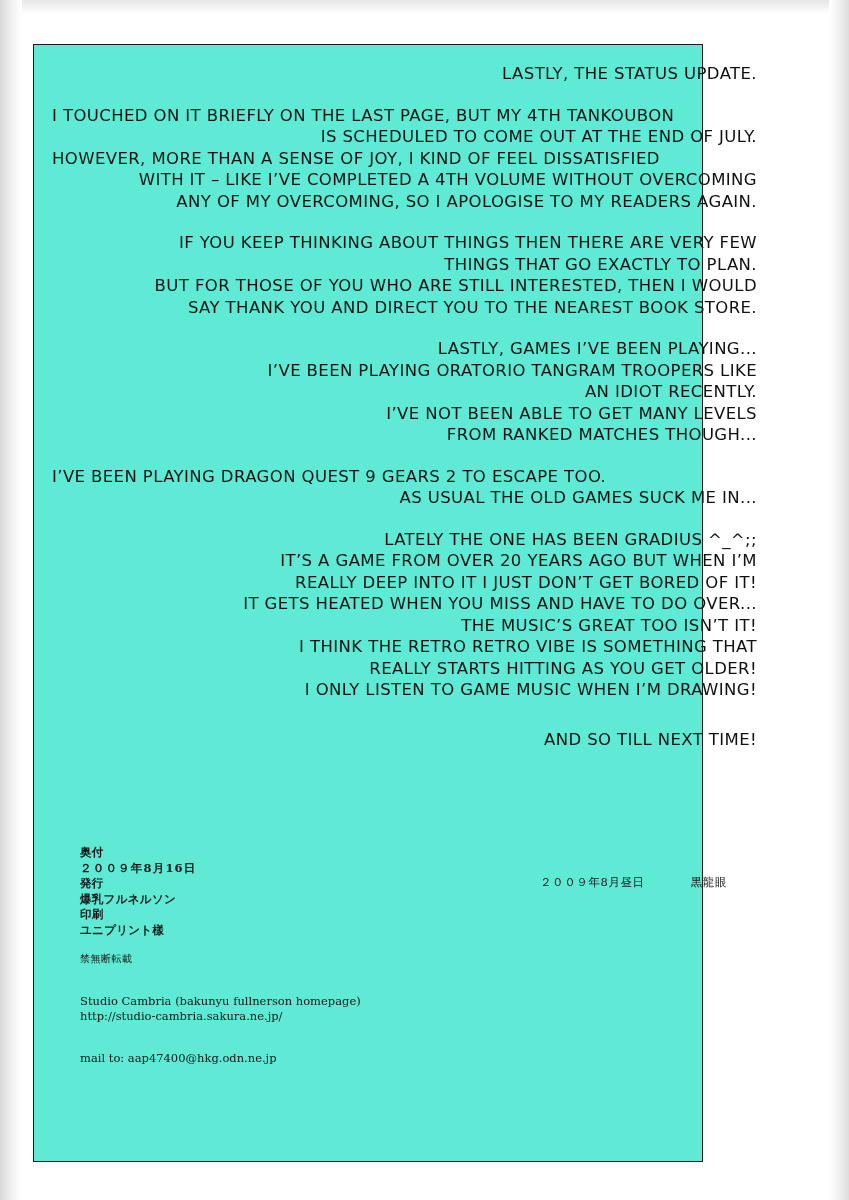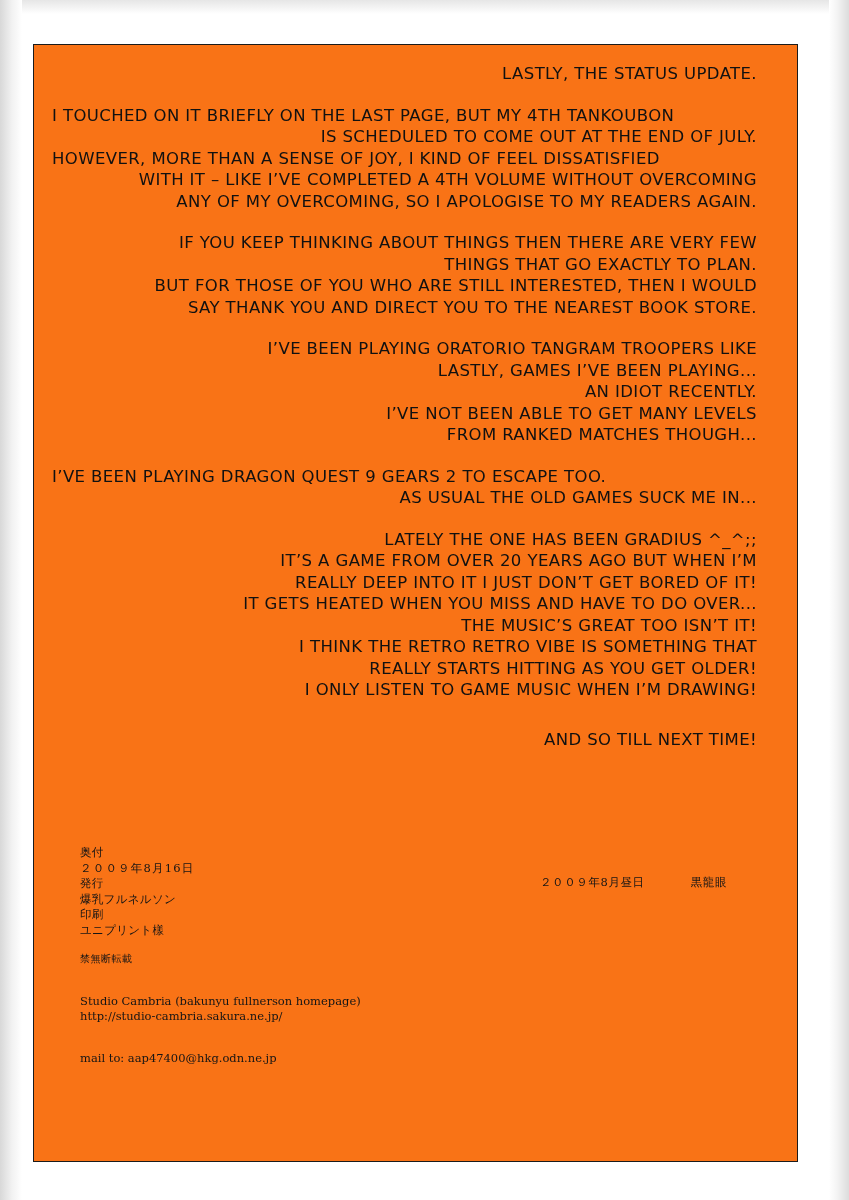--- a/index.html
+++ b/index.html
@@ -31,25 +31,25 @@
   .edge-top {
     position: absolute;
     left: 0; top: 0;
     width: 849px; height: 14px;
     background: linear-gradient(to bottom, #e6e6e6 0%, #ffffff 100%);
   }
   .frame {
     position: absolute;
     left: 33px;
     top: 44px;
-    width: 765px;
+    width: 670px;
     height: 1118px;
     border: 1px solid #1b1b1b;
     box-sizing: border-box;
-    background: #f97316;
+    background: #5eead4;
   }
 
   
   .afterword {
     position: absolute;
     left: 0;
     top: 18px;
     width: 741px;
     padding: 0 18px;
     box-sizing: border-box;
@@ -77,20 +77,21 @@
     left: 46px;
     top: 800px;
     width: 660px;
     font-family: "DejaVu Serif", serif;
     color: #151515;
   }
   .colo-jp {
     font-size: 11.5px;
     line-height: 15.5px;
     letter-spacing: 0.3px;
+    font-weight: bold;
   }
   .colo-jp .tight {
     letter-spacing: 1.2px;
   }
   .colo-right {
     position: absolute;
     left: 460px;
     top: 30px;
     font-size: 11.5px;
     letter-spacing: 0.6px;
@@ -140,22 +141,22 @@
       </div>
 
       <div class="blk">
         <div class="line al-center">IF YOU KEEP THINKING ABOUT THINGS THEN THERE ARE VERY FEW</div>
         <div class="line al-right">THINGS THAT GO EXACTLY TO PLAN.</div>
         <div class="line al-center">BUT FOR THOSE OF YOU WHO ARE STILL INTERESTED, THEN I WOULD</div>
         <div class="line al-center">SAY THANK YOU AND DIRECT YOU TO THE NEAREST BOOK STORE.</div>
       </div>
 
       <div class="blk">
+        <div class="line al-center">LASTLY, GAMES I’VE BEEN PLAYING...</div>
         <div class="line al-center">I’VE BEEN PLAYING ORATORIO TANGRAM TROOPERS LIKE</div>
-        <div class="line al-center">LASTLY, GAMES I’VE BEEN PLAYING...</div>
         <div class="line al-right">AN IDIOT RECENTLY.</div>
         <div class="line al-center">I’VE NOT BEEN ABLE TO GET MANY LEVELS</div>
         <div class="line al-center">FROM RANKED MATCHES THOUGH...</div>
       </div>
 
       <div class="blk">
         <div class="line al-left">I’VE BEEN PLAYING DRAGON QUEST 9 GEARS 2 TO ESCAPE TOO.</div>
         <div class="line al-center">AS USUAL THE OLD GAMES SUCK ME IN...</div>
       </div>
 

